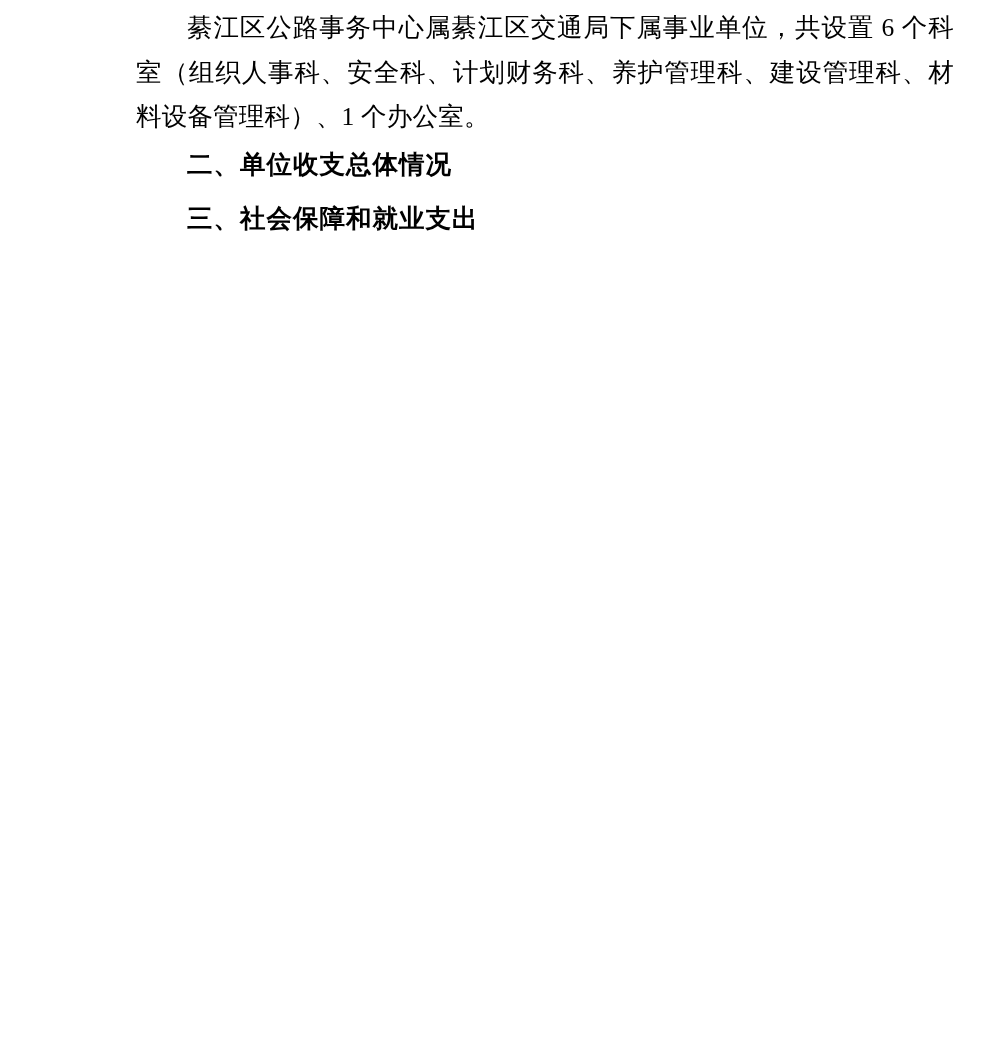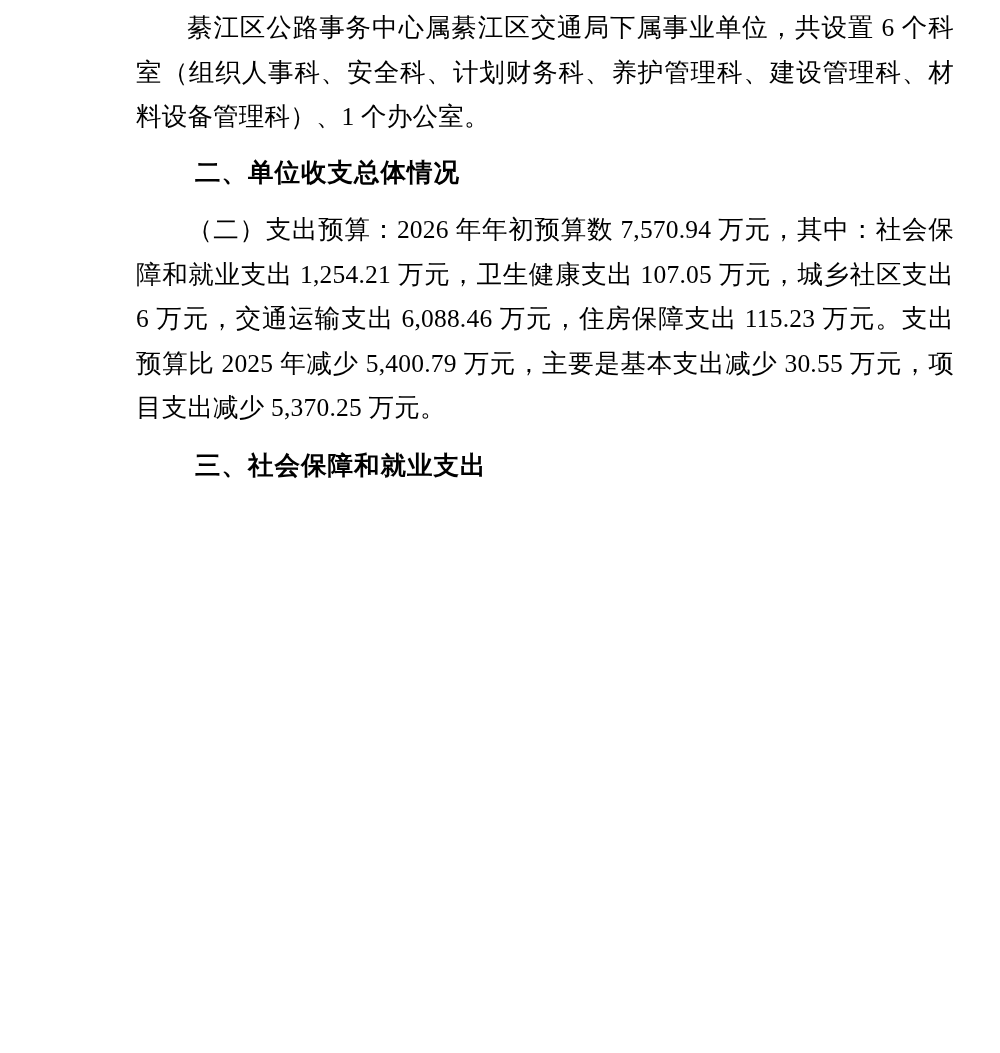--- a/index.html
+++ b/index.html
@@ -31,21 +31,21 @@
     letter-spacing: 0.2px;
   }
   .indent {
     text-indent: 2em;
   }
   .heading {
     font-size: 25.5px;
     line-height: 44.5px;
     font-weight: bold;
     text-indent: 2em;
-    margin: 8px;
+    margin: 0;
     font-family: "Liberation Sans", "DejaVu Sans", sans-serif;
     letter-spacing: 1px;
   }
   .gap-sm { height: 2px; }
   .gap-md { height: 4px; }
   .last-line-left { text-align-last: left; }
   .last-line-justify { text-align-last: justify; }
 </style>
 </head>
 <body>
@@ -56,21 +56,20 @@
 
   <div class="gap-sm"></div>
 
   <h2 class="heading">二、单位收支总体情况</h2>
 
   <div class="gap-sm"></div>
 
 
   <div class="gap-md"></div>
 
-  <p class="para indent last-line-left">（二）支出预算：2026 年年初预算数 7,570.94 万元，其中：社会保障和就业支出 1,254.21 万元，卫生健康支出 107.05 万元，城乡社区支出 6 万元，交通运输支出 6,088.46 万元，住房保障支出 115.23 万元。支出预算比 2025 年减少 5,400.79 万元，主要是基本支出减少 30.55 万元，项目支出减少 5,370.25 万元。</p>
 
   <div class="gap-md"></div>
 
   <h2 class="heading">三、社会保障和就业支出</h2>
 
   <div class="gap-sm"></div>
 
 
 </div>
 

